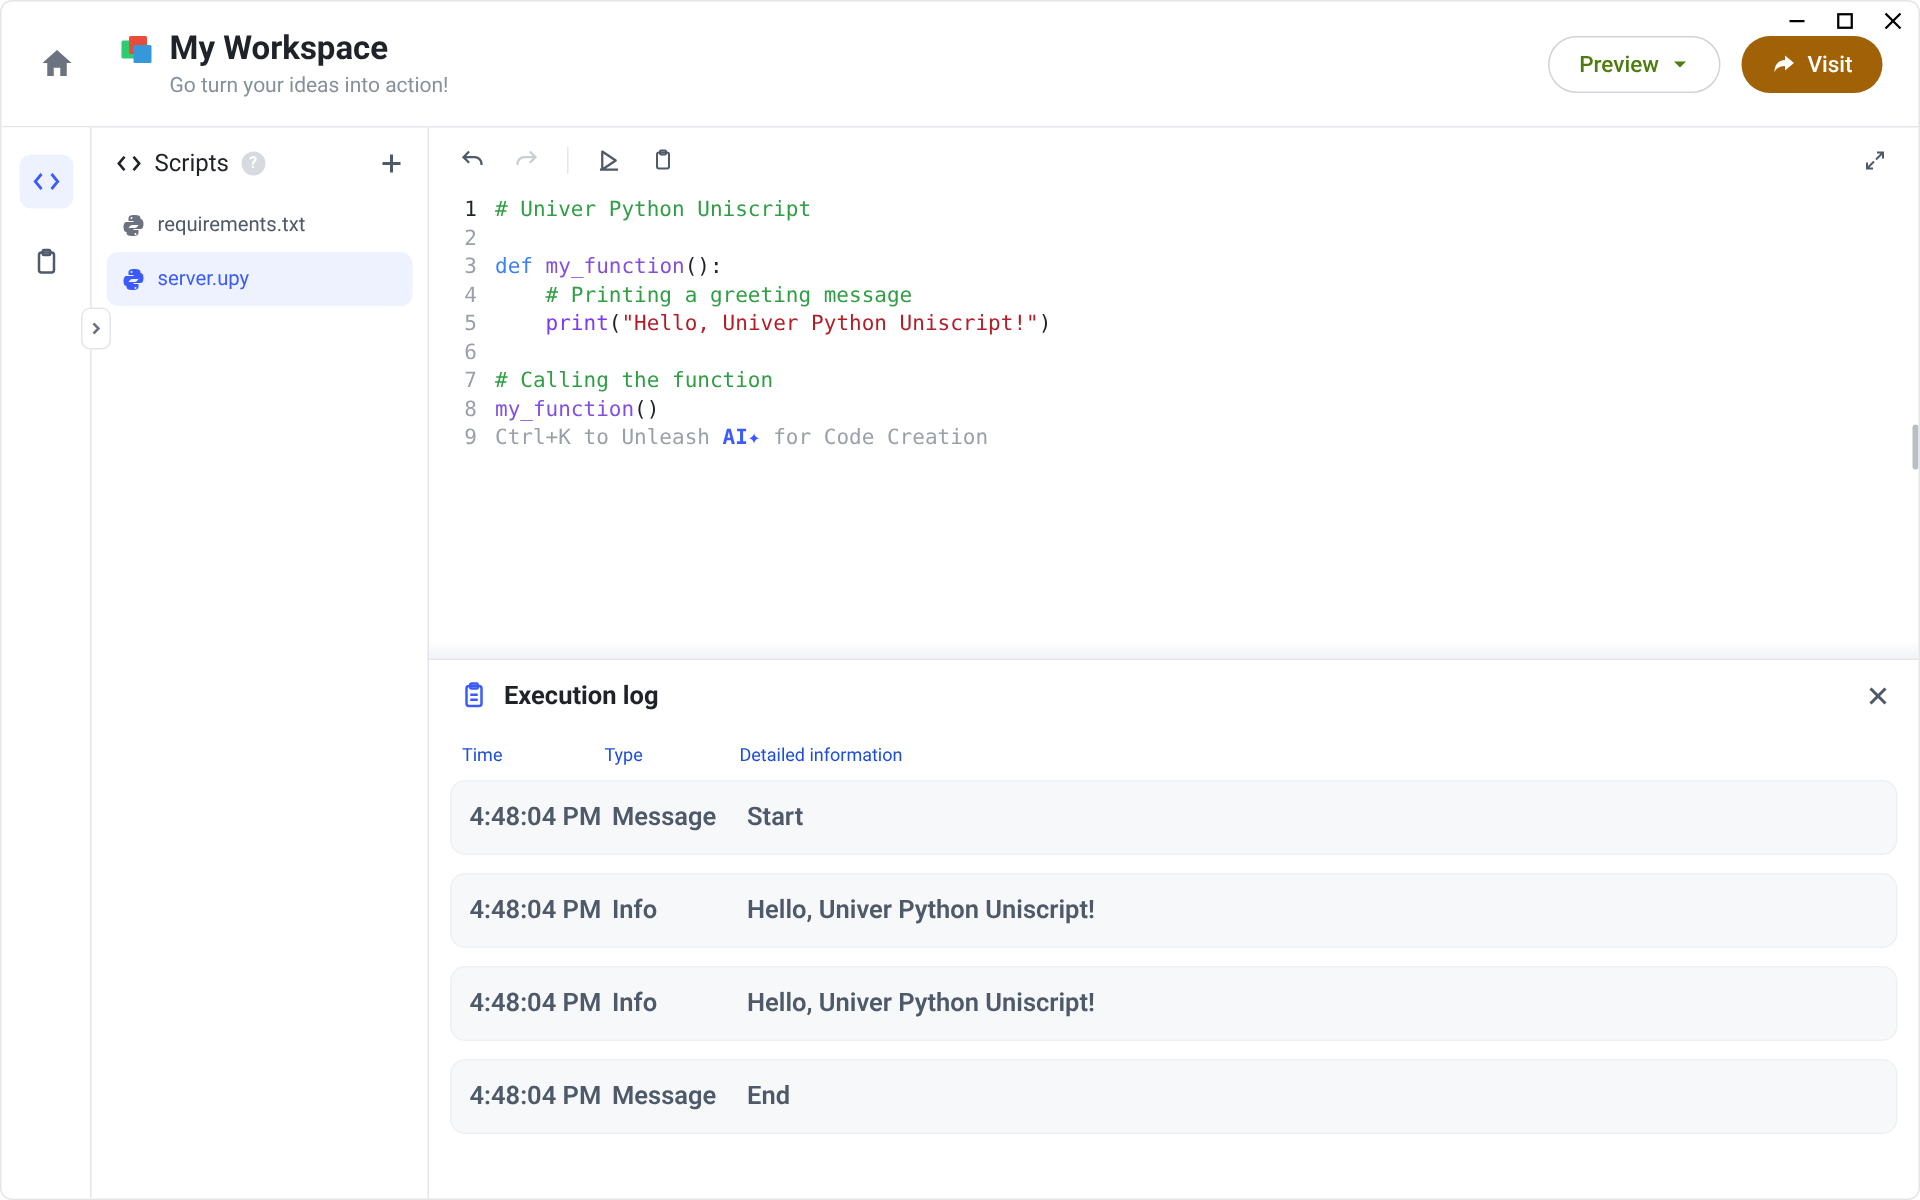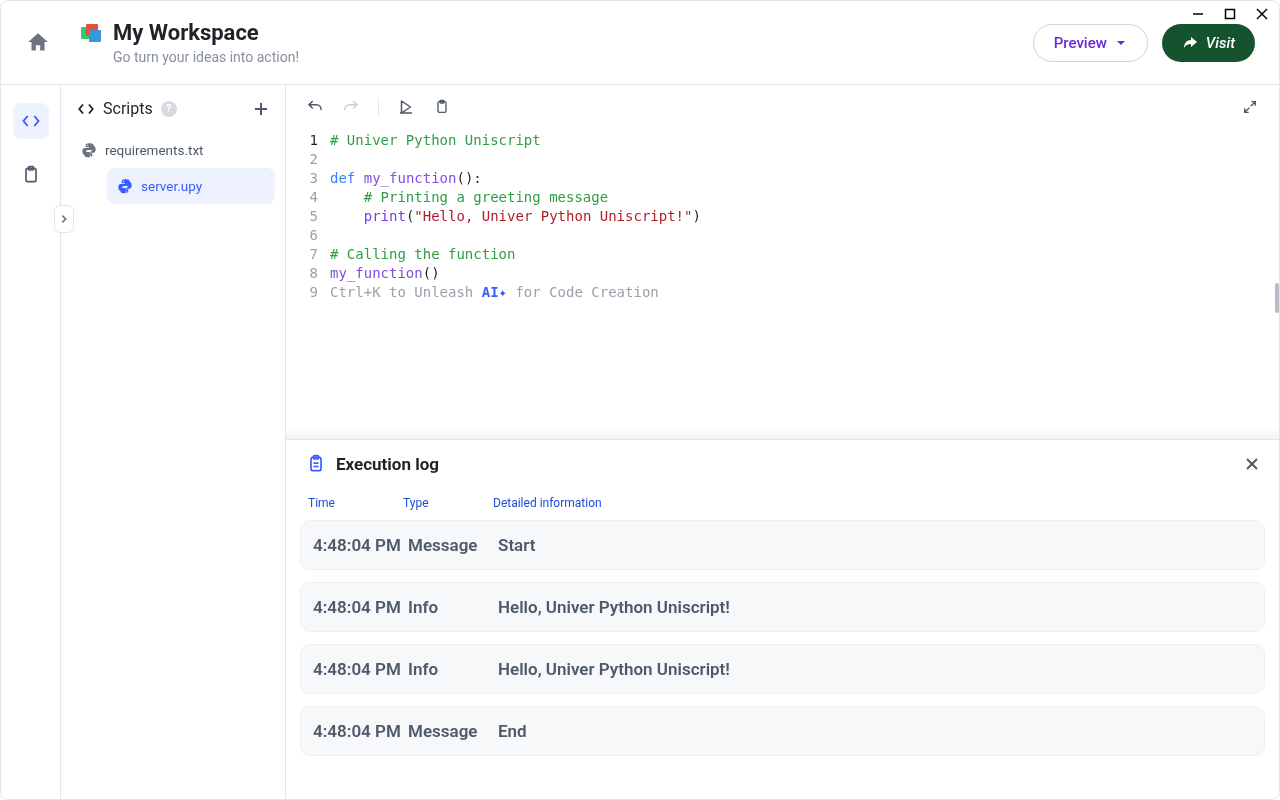--- a/index.html
+++ b/index.html
@@ -39,22 +39,22 @@
   .home-icon { margin-right: 28px; color: #6b7280; width: 26px; height: 26px; cursor: pointer; }
   .logo { width: 24px; height: 24px; margin-right: 10px; margin-top: -18px; }
   .title-block { display: flex; flex-direction: column; }
   .ws-title { font-size: 22px; font-weight: 700; color: #1f2329; }
   .ws-sub { font-size: 14px; color: #86909c; margin-top: 4px; }
   .header-right { margin-left: auto; display: flex; gap: 14px; align-items: center; height: 42px;}
   .btn {
     height: 38px; padding: 0 20px; border-radius: 20px; display: flex;
     align-items: center; gap: 8px; font-size: 15px; font-weight: 500; cursor: pointer;
   }
-  .btn-outline { border: 1px solid #d0d3d9; background: #fff; color: #6d28d9; }
-  .btn-primary { background: #14532d; color: #fff; border: none; font-style: italic; }
+  .btn-outline { border: 1px solid #d0d3d9; background: #fff; color: #4d7c0f; }
+  .btn-primary { background: #a16207; color: #fff; border: none; }
 
   
   .main {
     display: flex;
     height: calc(100% - 84px);
   }
   .rail {
     width: 60px;
     border-right: 1px solid #e5e6eb;
     display: flex;
@@ -89,21 +89,21 @@
     display: flex; align-items: center; padding: 14px 16px; gap: 8px;
   }
   .side-title { font-size: 16px; font-weight: 400; }
   .help-dot { width: 16px; height: 16px; border-radius: 50%; background: #d7dbe0; color: #fff; font-size: 11px; display:flex; align-items:center; justify-content:center; font-weight: 700;}
   .side-add { margin-left: auto; cursor: pointer; color:#4e5969; }
   .file-list { padding: 0 10px; }
   .file-item {
     display: flex; align-items: center; gap: 8px; height: 36px;
     padding: 0 10px; border-radius: 8px; cursor: pointer; font-size: 13.5px; color: #4e5969; text-align: center;
   }
-  .file-item.active { background: #eef2ff; color: #3b5bfd; margin-left: 36px; }
+  .file-item.active { background: #eef2ff; color: #3b5bfd; }
   .py-icon { width: 16px; height: 16px; flex-shrink: 0; }
 
   
   .editor-col { flex: 1; display: flex; flex-direction: column; min-width: 0; }
   .editor-toolbar {
     display: flex; align-items: center; gap: 14px; padding: 8px 18px; height: 44px;
   }
   .et-btn { width: 22px; height: 22px; display: flex; align-items: center; justify-content: center; color: #4e5969; cursor: pointer; }
   .et-btn.disabled { color: #c9cdd4; cursor: default; }
   .et-sep { width: 1px; height: 18px; background: #e5e6eb; margin: 0 2px; }

